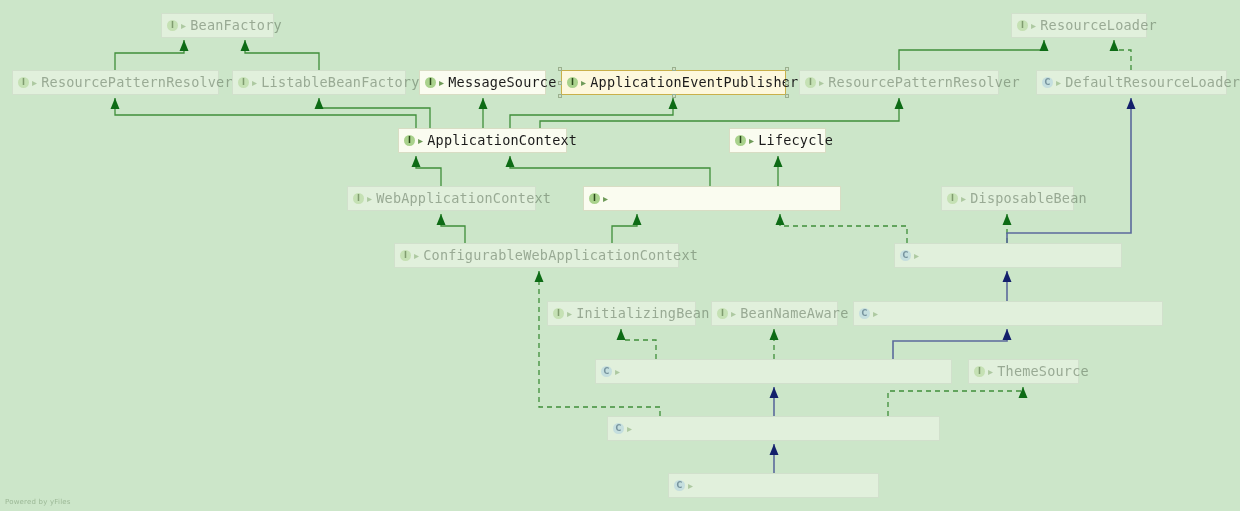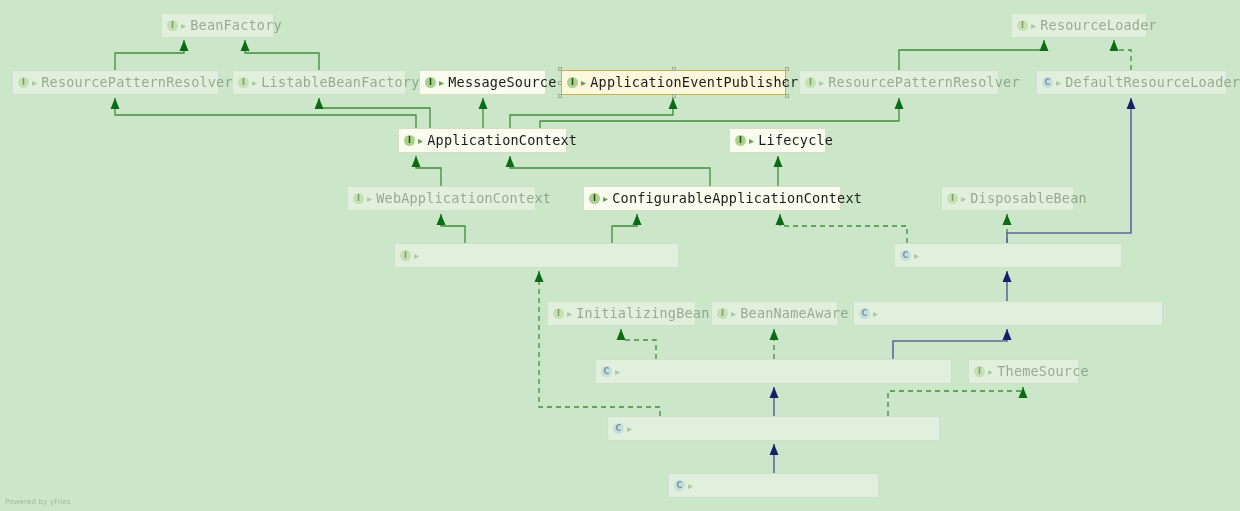--- a/index.html
+++ b/index.html
@@ -224,30 +224,30 @@
         <span class="nlabel">Lifecycle</span>
       </div>
       <div class="node dim" style="left: 347px; top: 186px; width: 189px;">
         <span class="nicon iface">I</span>
         <span class="narrow">▸</span>
         <span class="nlabel">WebApplicationContext</span>
       </div>
       <div class="node bright" style="left: 583px; top: 186px; width: 258px;">
         <span class="nicon iface">I</span>
         <span class="narrow">▸</span>
-        <span class="nlabel">ConfigurableApplicationContext</span>
       </div>
       <div class="node dim" style="left: 941px; top: 186px; width: 133px;">
         <span class="nicon iface">I</span>
         <span class="narrow">▸</span>
         <span class="nlabel">DisposableBean</span>
       </div>
       <div class="node dim" style="left: 394px; top: 243px; width: 285px;">
         <span class="nicon iface">I</span>
         <span class="narrow">▸</span>
+        <span class="nlabel">ConfigurableWebApplicationContext</span>
       </div>
       <div class="node dim" style="left: 894px; top: 243px; width: 228px;">
         <span class="nicon cls">C</span>
         <span class="narrow">▸</span>
       </div>
       <div class="node dim" style="left: 547px; top: 301px; width: 149px;">
         <span class="nicon iface">I</span>
         <span class="narrow">▸</span>
         <span class="nlabel">InitializingBean</span>
       </div>

